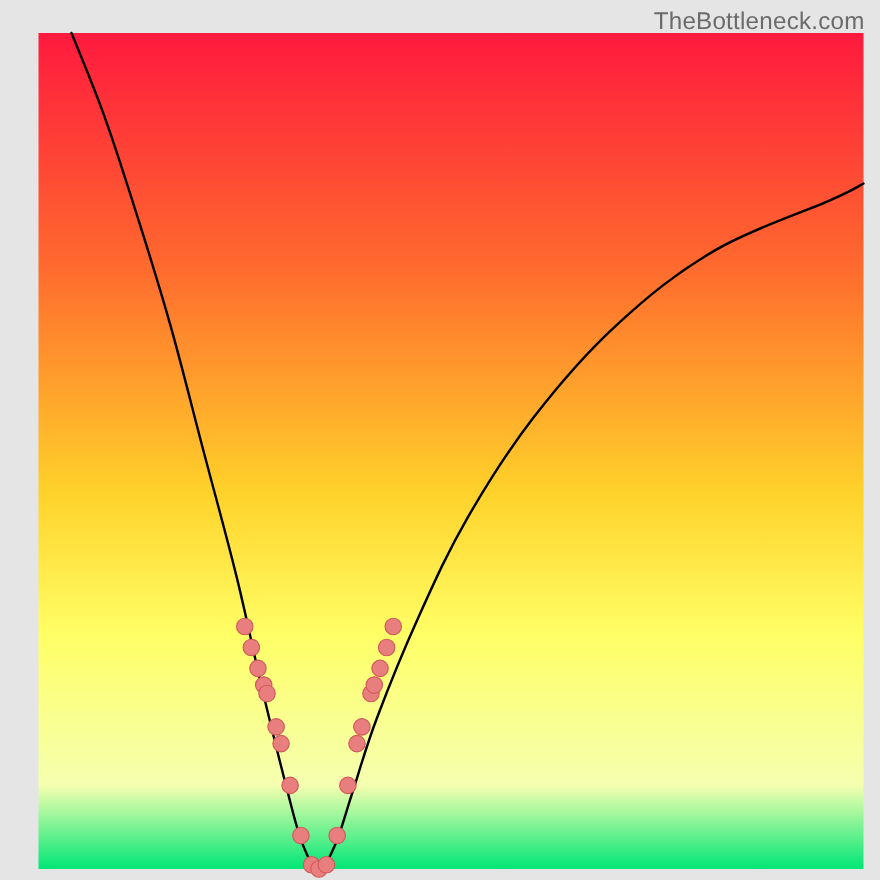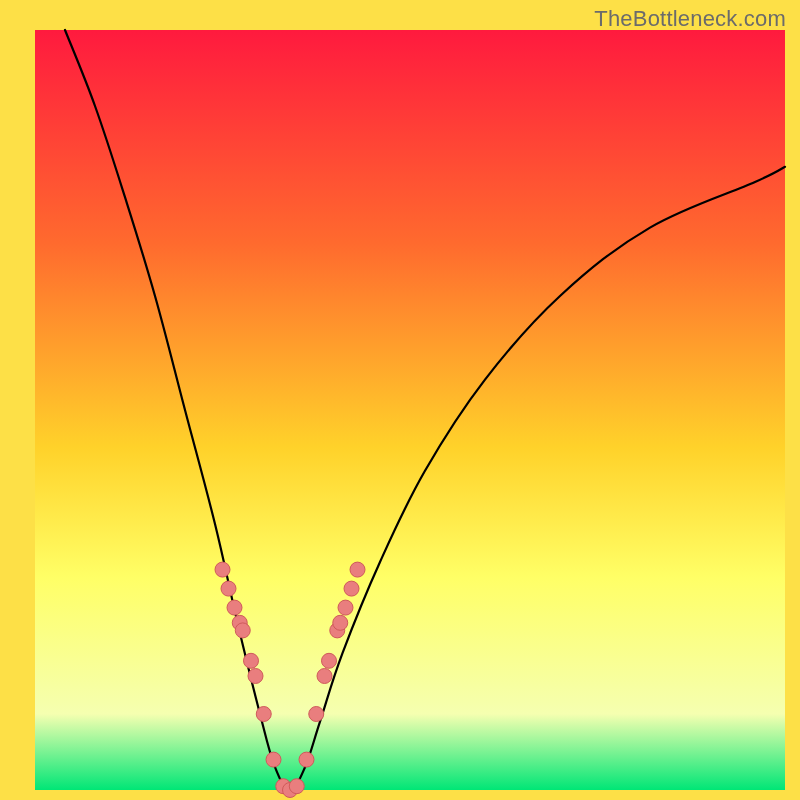--- a/index.html
+++ b/index.html
@@ -7,21 +7,21 @@
     padding: 0;
     width: 800px;
     height: 800px;
     background: #000;
     font-family: Arial, Helvetica, sans-serif;
   }
   .stage {
     position: relative;
     width: 800px;
     height: 800px;
-    background: #fde047;
+    background: #e5e5e5;
   }
   .watermark {
     position: absolute;
     top: 6px;
     right: 14px;
     color: #6b6b6b;
     font-size: 22px;
     font-weight: 500;
     letter-spacing: 0.2px;
     z-index: 10;

